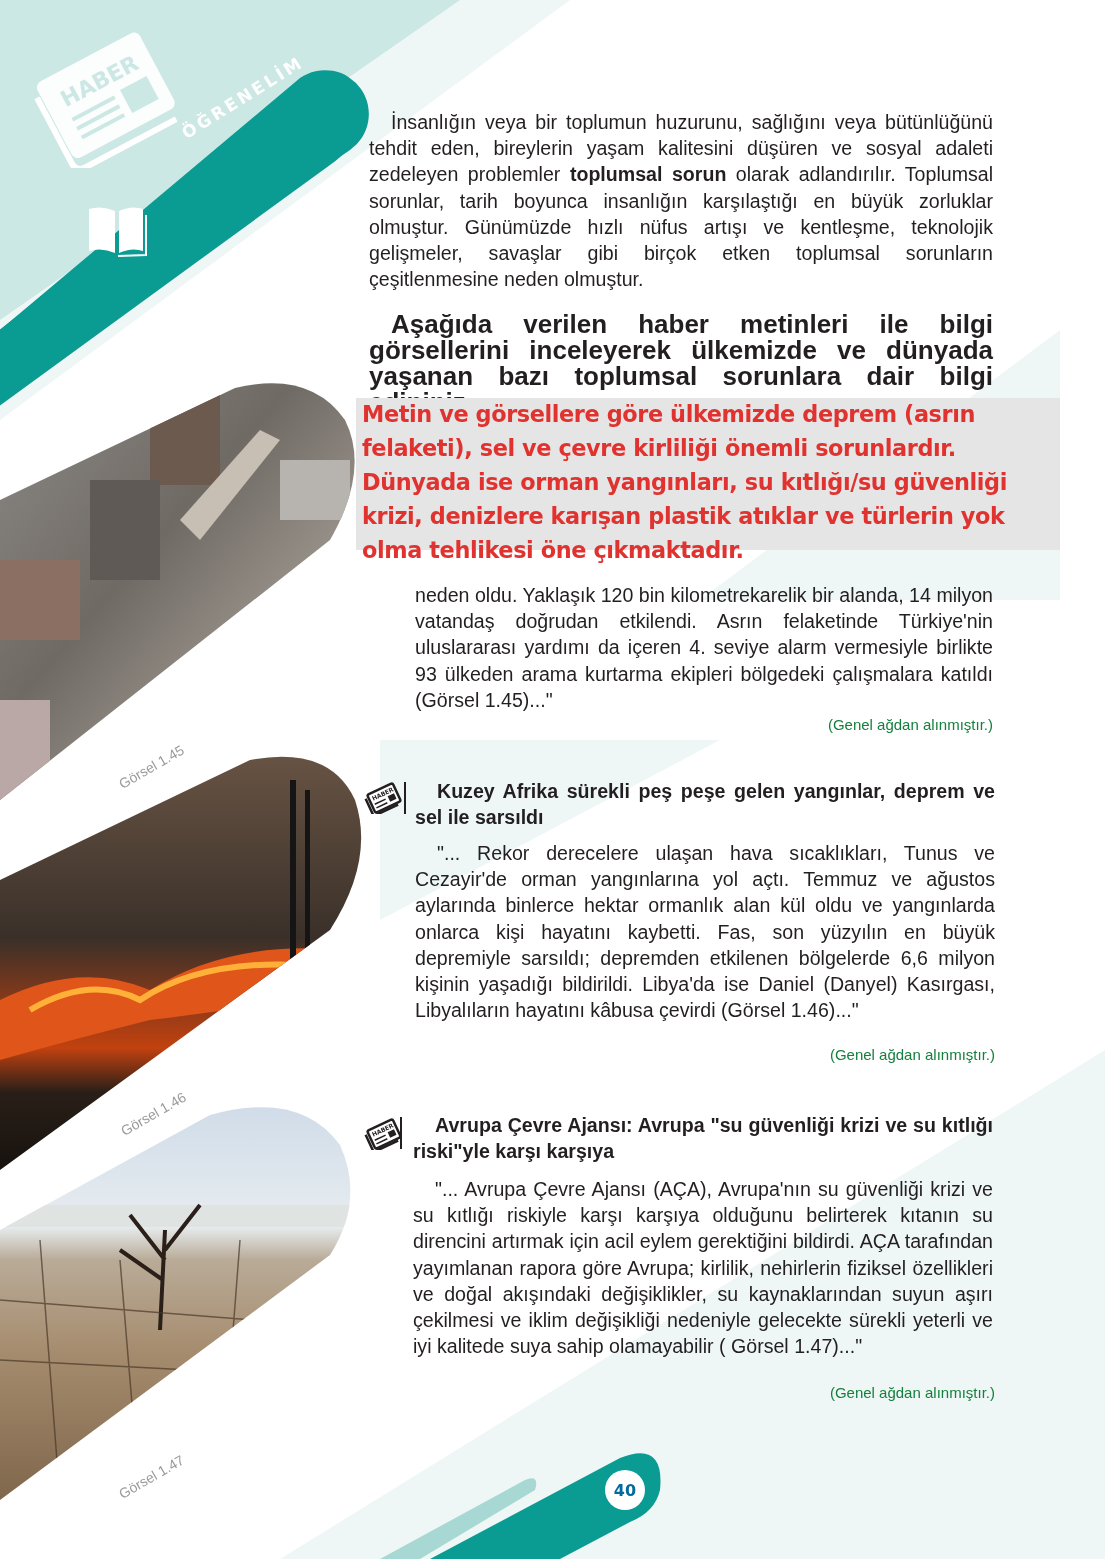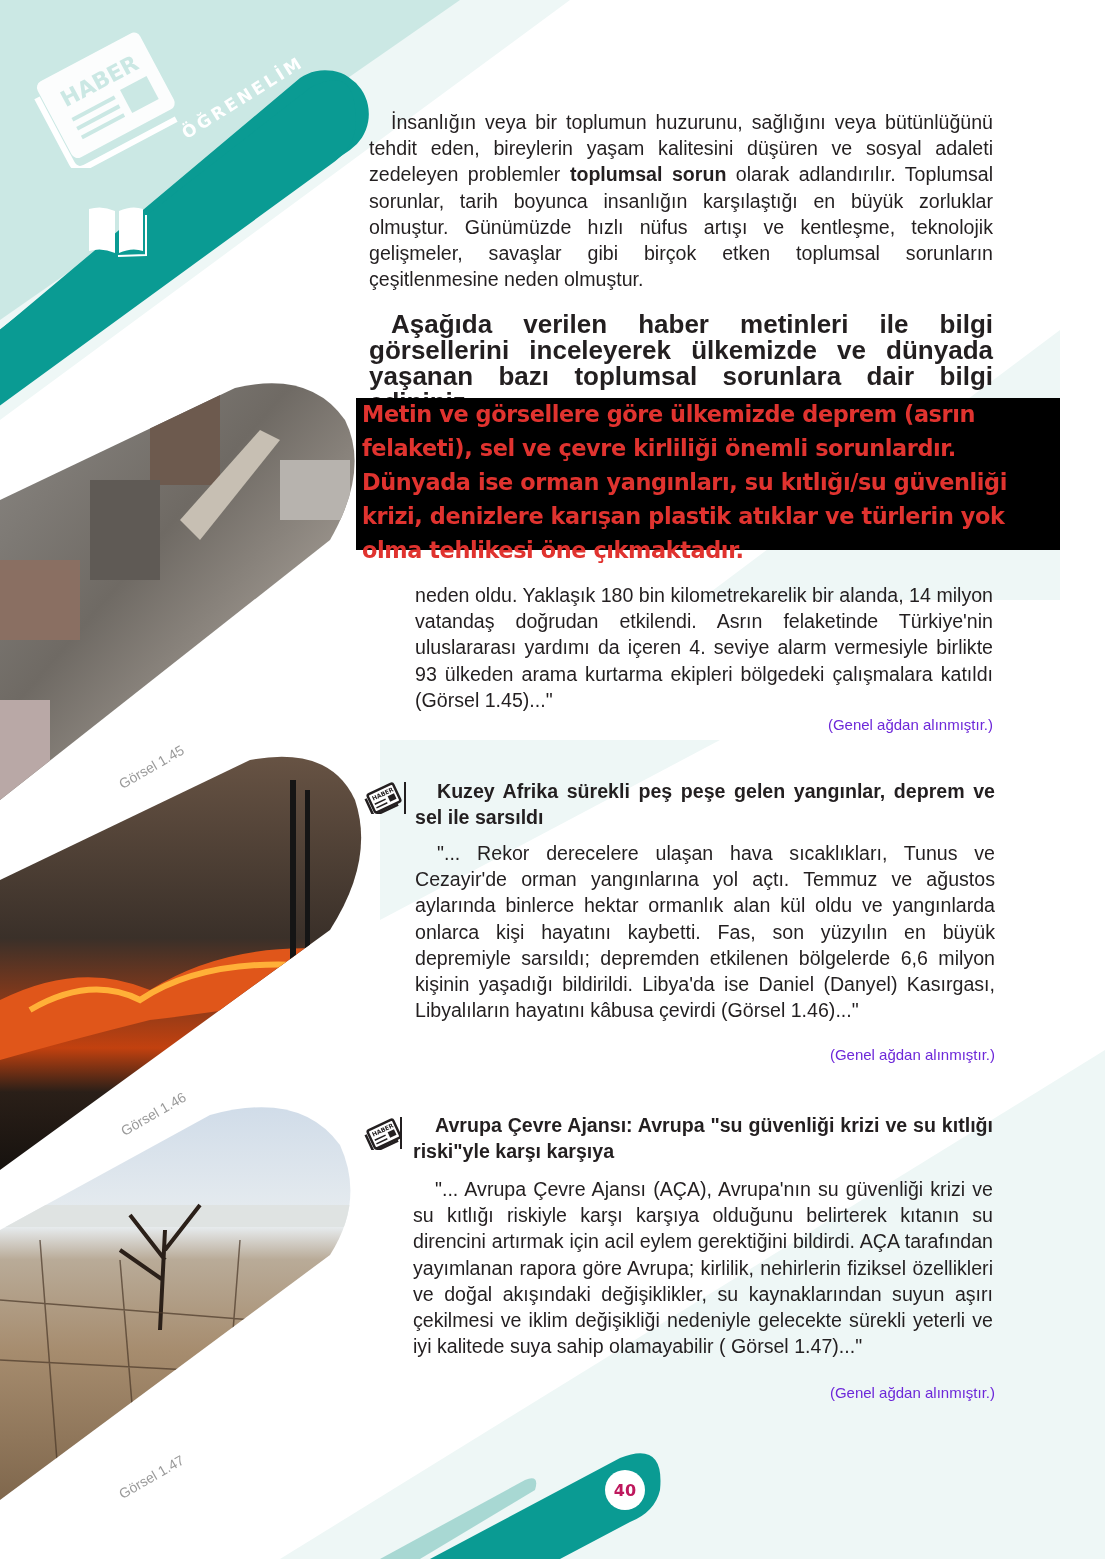--- a/index.html
+++ b/index.html
@@ -27,45 +27,45 @@
     font-size:19.6px; line-height:26.2px; text-align:justify; text-align-last:left;
     color:#231f20;
   }
   .para b { font-weight:bold; }
   .intro { left:369px; top:109px; width:624px; text-indent:0; }
   .instruction {
     left:369px; top:311px; width:624px; font-weight:bold; font-size:26px; line-height:26px;
   }
   .answer-box {
     position:absolute; z-index:4; left:356px; top:398px; width:704px; height:152px;
-    background:#000000; padding:0 0 0 6px; box-sizing:border-box;
+    background:#e5e5e5; padding:0 0 0 6px; box-sizing:border-box;
   }
   .answer-text {
     font-family:"DejaVu Sans", sans-serif; font-weight:bold; color:#e0332f;
     font-size:22.4px; line-height:34px; letter-spacing:-0.4px; margin-top:-1px;
   }
   .news1-body { left:415px; top:582px; width:578px; }
   .source {
-    position:absolute; z-index:3; font-size:15px; color:#6d28d9; text-align:right;
+    position:absolute; z-index:3; font-size:15px; color:#15803d; text-align:right;
   }
   .news-head {
     position:absolute; z-index:3; left:415px; width:580px;
     font-weight:bold; font-size:19.6px; line-height:26px; text-align:justify; text-align-last:left;
   }
   .news-icon { position:absolute; z-index:3; }
   .news-divider { position:absolute; z-index:3; width:2px; height:32px; background:#231f20; }
 
   .caption {
     position:absolute; z-index:5; color:#9a9a9a; font-size:14px;
     transform:rotate(-30deg); transform-origin:left top;
   }
   .page-number {
     position:absolute; z-index:6; left:605px; top:1470px; width:40px; height:40px;
     border-radius:50%; background:#ffffff; display:flex; align-items:center; justify-content:center;
-    font-family:"DejaVu Sans", sans-serif; font-weight:bold; font-size:16px; color:#be185d;
+    font-family:"DejaVu Sans", sans-serif; font-weight:bold; font-size:16px; color:#0369a1;
   }
 </style>
 </head>
 <body>
 
 <svg class="bg-svg" viewBox="0 0 1105 1559">
 
   <polygon points="0,0 570,0 0,420" fill="#eef7f6"></polygon>
   <polygon points="0,0 460,0 0,320" fill="#cbe8e4"></polygon>
 
@@ -161,21 +161,21 @@
 </p>
 
 <p class="para instruction" style="margin:0;">
   <span style="display:inline-block;width:22px;"></span><span>Aşağıda verilen haber metinleri ile bilgi görsellerini inceleyerek ülkemizde ve dünyada yaşanan bazı toplumsal sorunlara dair bilgi edininiz.</span>
 </p>
 
 <div class="answer-box">
   <div class="answer-text">Metin ve görsellere göre ülkemizde deprem (asrın felaketi), sel ve çevre kirliliği önemli sorunlardır. Dünyada ise orman yangınları, su kıtlığı/su güvenliği krizi, denizlere karışan plastik atıklar ve türlerin yok olma tehlikesi öne çıkmaktadır.</div>
 </div>
 
-<p class="para news1-body" style="margin:0;">neden oldu. Yaklaşık 180 bin kilometrekarelik bir alanda, 14 milyon vatandaş doğrudan etkilendi. Asrın felaketinde Türkiye'nin uluslararası yardımı da içeren 4. seviye alarm vermesiyle birlikte 93 ülkeden arama kurtarma ekipleri bölgedeki çalışmalara katıldı (Görsel 1.45)..."</p>
+<p class="para news1-body" style="margin:0;">neden oldu. Yaklaşık 120 bin kilometrekarelik bir alanda, 14 milyon vatandaş doğrudan etkilendi. Asrın felaketinde Türkiye'nin uluslararası yardımı da içeren 4. seviye alarm vermesiyle birlikte 93 ülkeden arama kurtarma ekipleri bölgedeki çalışmalara katıldı (Görsel 1.45)..."</p>
 <div class="source" style="left:700px; top:716px; width:293px;">(Genel ağdan alınmıştır.)</div>
 
 <svg class="news-icon" style="left:364px; top:782px;" width="40" height="32" viewBox="0 0 40 32">
   <g transform="rotate(-25 20 16)">
     <rect x="6" y="6" width="28" height="20" rx="2" fill="#ffffff" stroke="#231f20" stroke-width="2.5"></rect>
     <path d="M3,9 L3,28 L30,28" stroke="#231f20" stroke-width="2.5" fill="none"></path>
     <text x="9" y="14" font-family="DejaVu Sans, sans-serif" font-size="6" font-weight="bold" fill="#231f20">HABER</text>
     <rect x="24" y="16" width="7" height="6" fill="#231f20"></rect>
     <rect x="9" y="17" width="12" height="1.5" fill="#231f20"></rect>
     <rect x="9" y="21" width="12" height="1.5" fill="#231f20"></rect>

